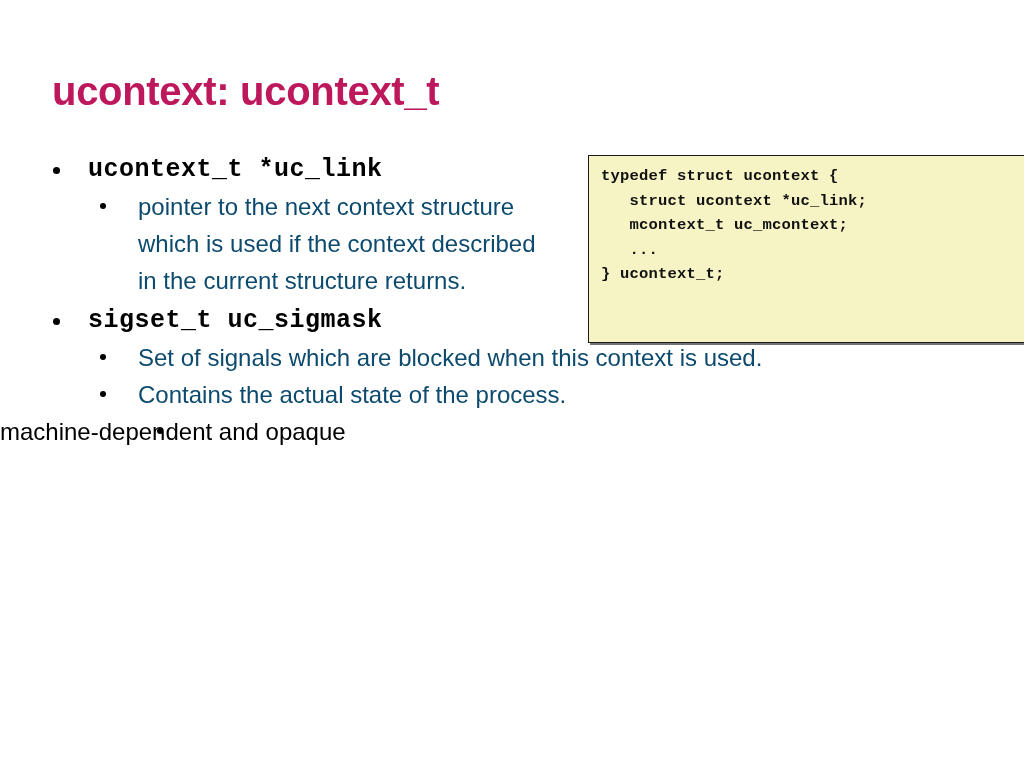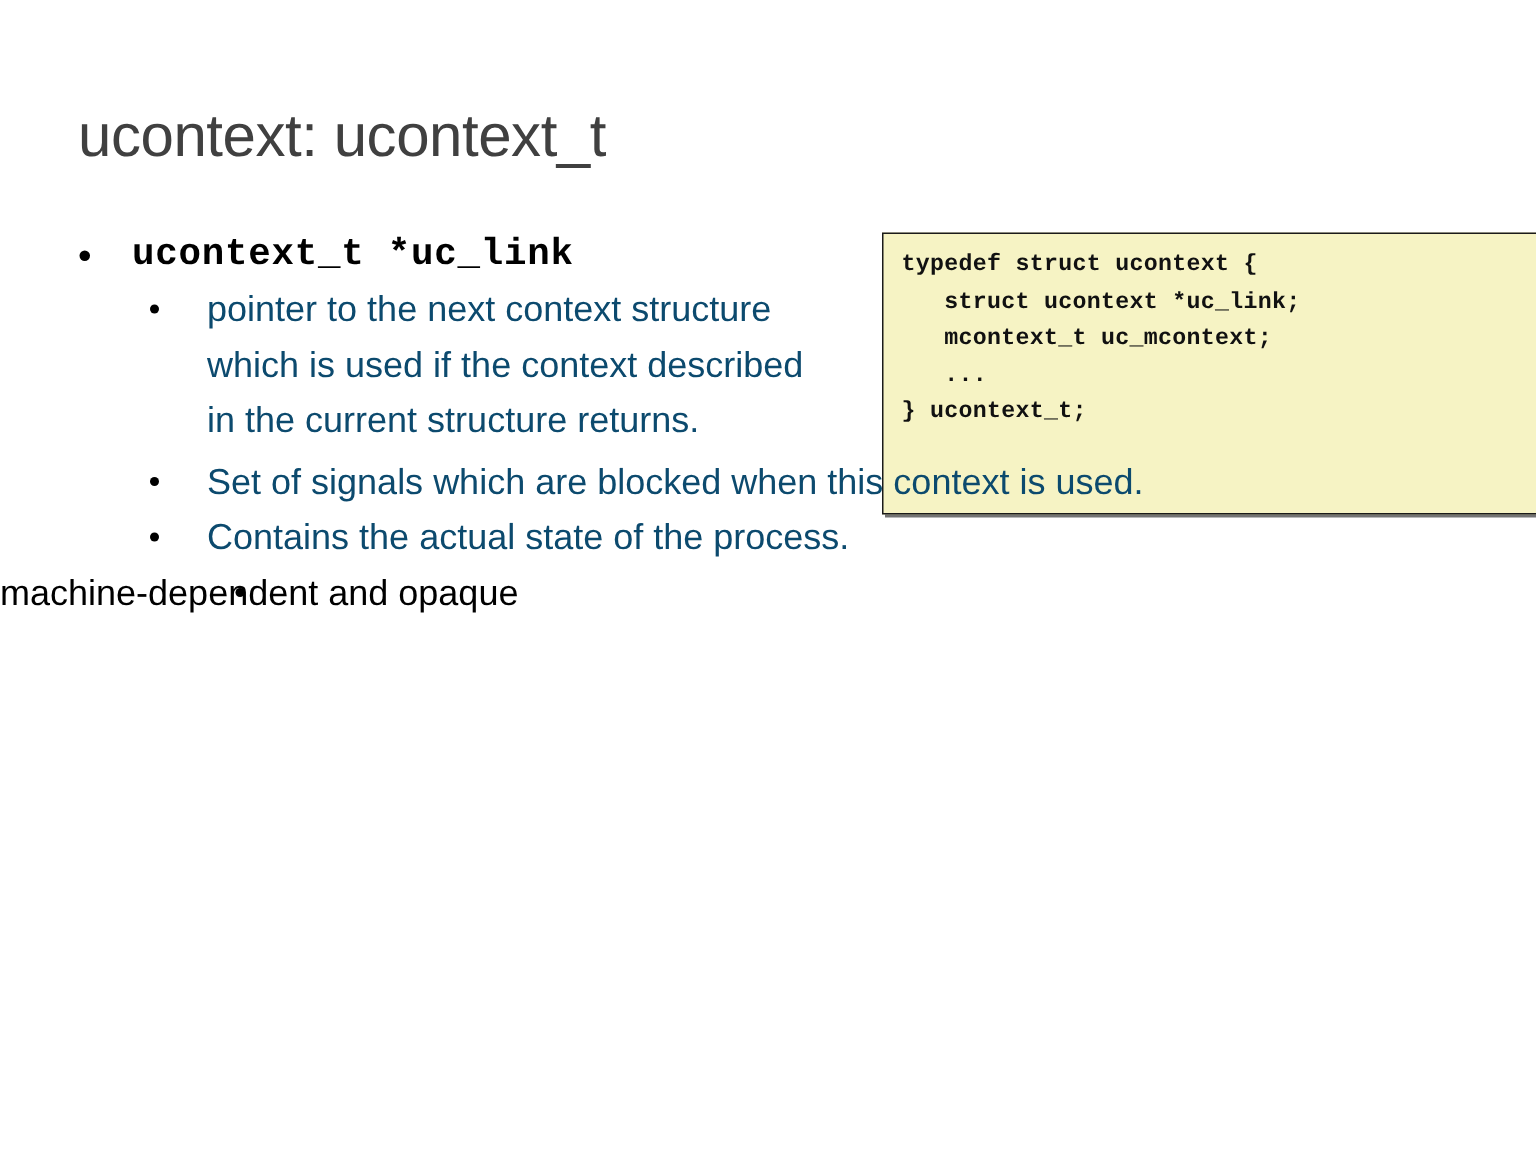--- a/index.html
+++ b/index.html
@@ -23,24 +23,24 @@
     background: #ffffff;
   }
 
   
   .slide-title {
     position: absolute;
     left: 52px;
     top: 70px;
     font-family: "Liberation Sans", sans-serif;
     font-size: 40px;
-    font-weight: normal;
+    font-weight: bold;
     letter-spacing: -0.3px;
     line-height: 1.05;
-    color: #404040;
+    color: #be185d;
     white-space: nowrap;
   }
 
   
   .code-box {
     position: absolute;
     left: 588px;
     top: 155px;
     width: 456px;
     height: 188px;
@@ -156,20 +156,21 @@
   <div class="body">
 
     <div class="blk">
       <div class="lv1">ucontext_t *uc_link</div>
       <div class="lv2 narrow">pointer to the next context structure which is used if the context described in the current structure returns.</div>
     </div>
 
     <div class="gap-sm"></div>
 
     <div class="blk">
+      <div class="lv1">sigset_t uc_sigmask</div>
       <div class="lv2">Set of signals which are blocked when this context is used.</div>
     </div>
 
 
     <div class="blk">
       <div class="lv2">Contains the actual state of the process.</div>
       <div class="lv3">machine-dependent and opaque</div>
     </div>
 
   </div>

